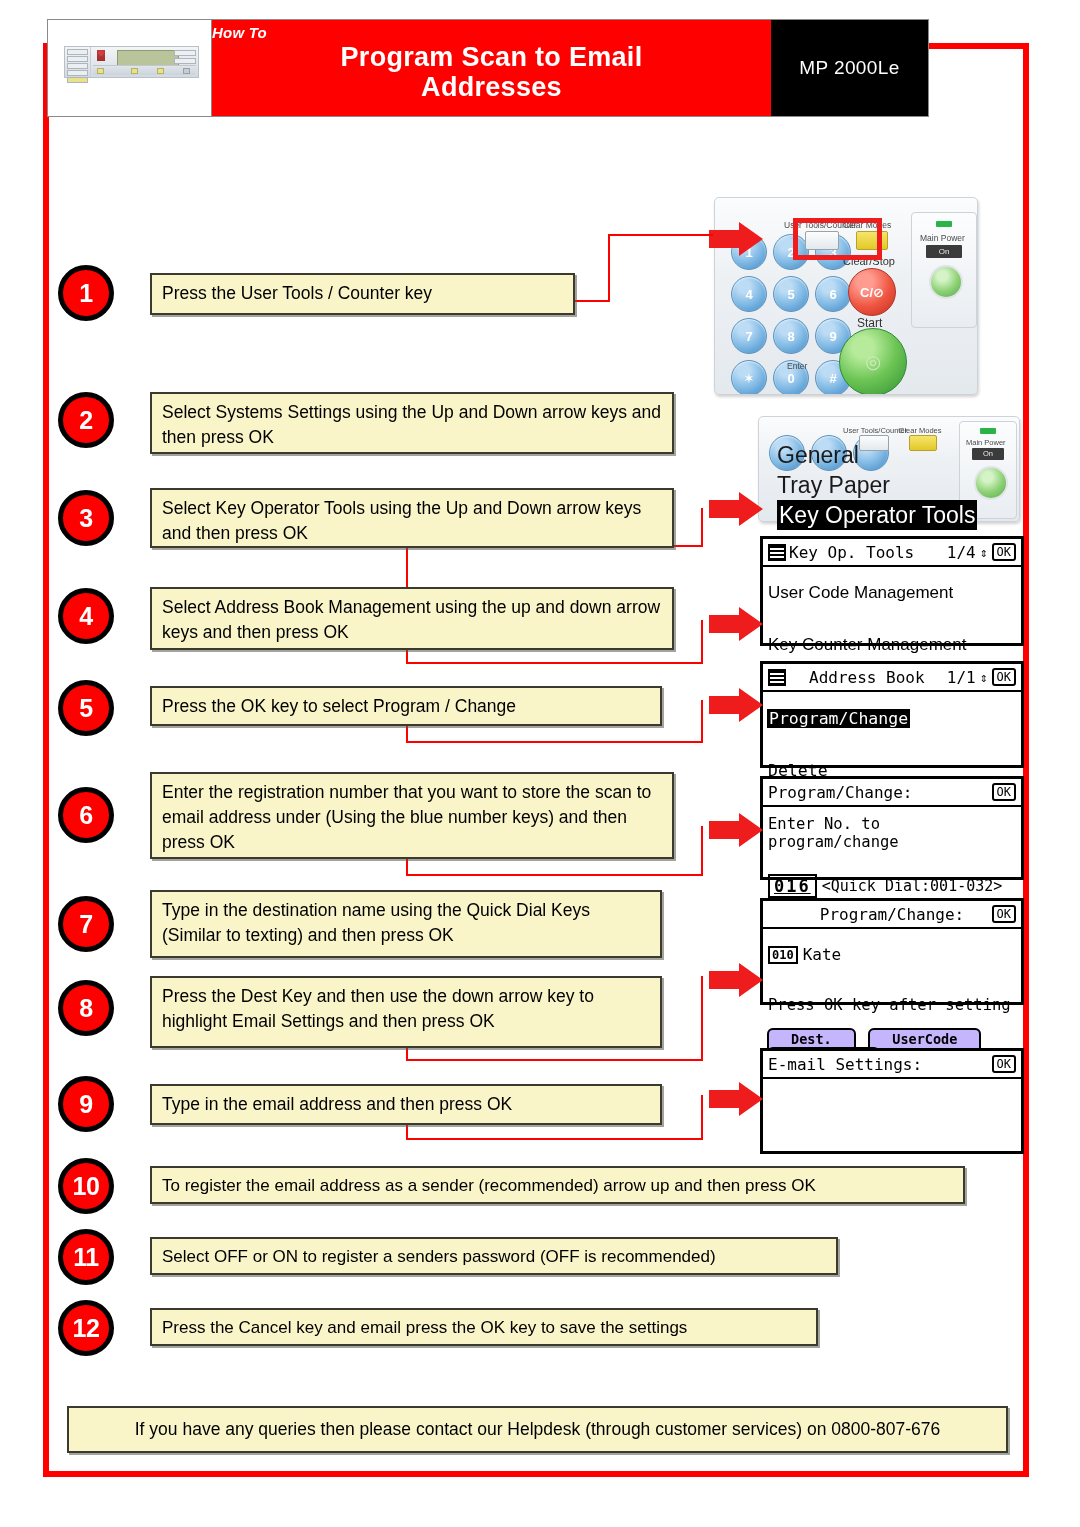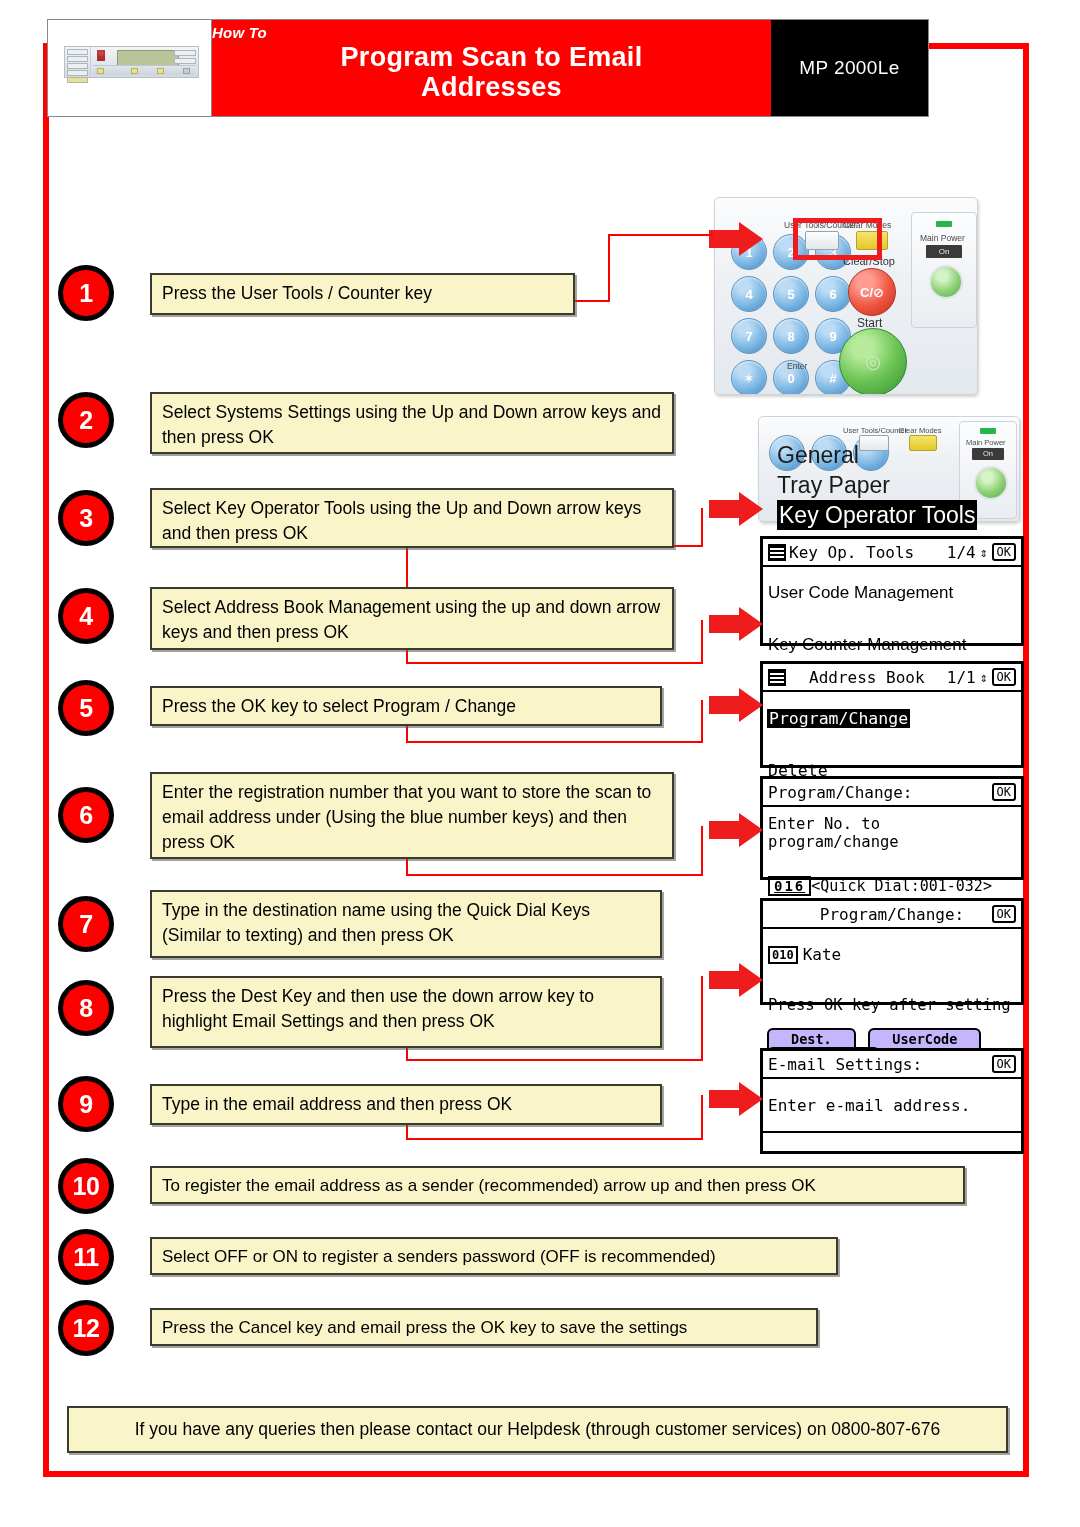--- a/index.html
+++ b/index.html
@@ -103,22 +103,22 @@
   .lcd-title{border-bottom:2px solid #000;height:26px;padding:0 5px;font-size:16px;
      display:flex;align-items:center;justify-content:space-between;}
   .okbox{border:2px solid #000;border-radius:3px;font-size:12px;line-height:12px;padding:1px 3px;font-weight:normal;}
   .menuicon{display:inline-block;width:14px;height:13px;border:2px solid #000;margin-right:3px;
      background:repeating-linear-gradient(#000 0 2px,#fff 2px 4px);}
   .lcd-item{height:26px;padding:13px 5px;font-size:16.5px;display:flex;align-items:center;}
   .lcd-item.sel{background:#000;color:#fff;}
   .lcd-item.sans{font-family:"Liberation Sans",sans-serif;font-size:17px;}
   .updown{font-size:13px;margin:0 4px;}
   .tabbtn{border:2px solid #000;border-radius:6px 6px 0 0;padding:1px 22px;font-size:14.5px;margin-right:3px;background:#c4b5fd;font-weight:bold;}
-  .numbox{border:2px solid #000;font-size:14px;font-weight:bold;padding:0 4px;letter-spacing:2px;
-     text-decoration:underline;}
+  .numbox{border:2px solid #000;font-size:17px;font-weight:bold;padding:0 4px;letter-spacing:2px;
+     text-decoration:underline;margin-right:5px;}
   .minibox{border:2px solid #000;font-size:12px;padding:0 2px;margin-right:5px;font-weight:bold;}
 
   
   .popup{position:absolute;}
   .popup div{font-family:"Liberation Sans",sans-serif;font-size:23px;line-height:30px;color:#1a1a1a;white-space:nowrap;}
   .popup div.sel{background:#000000;color:#ffffff;display:inline-block;padding:0 2px;}
 
   
   #footer{
     position:absolute;left:67px;top:1406px;width:941px;height:47px;
@@ -328,21 +328,20 @@
 <div class="bigarrow" style="left:709px;top:963px;">
   <div class="shaft"></div>
     <div class="head"></div>
 </div>
 
 <div class="lcd" style="left:760px;top:1048px;width:264px;height:106px;">
   <div class="lcd-title">
     <span>E-mail Settings:</span>
     <span class="okbox">OK</span>
   </div>
-  <div class="lcd-item" style="border-bottom:2px solid #000;font-size:16px;">Enter e-mail address.</div>
   <div style="height:24px;"></div>
 </div>
 <div class="bigarrow" style="left:709px;top:1082px;">
   <div class="shaft"></div>
     <div class="head"></div>
 </div>
 
 <div class="conn" style="left:575px;top:300px;width:35px;height:0;border-top-width:2px;"></div>
 <div class="conn" style="left:608px;top:235px;width:0;height:67px;border-left-width:2px;"></div>
 <div class="conn" style="left:608px;top:234px;width:105px;height:0;border-top-width:2px;"></div>

